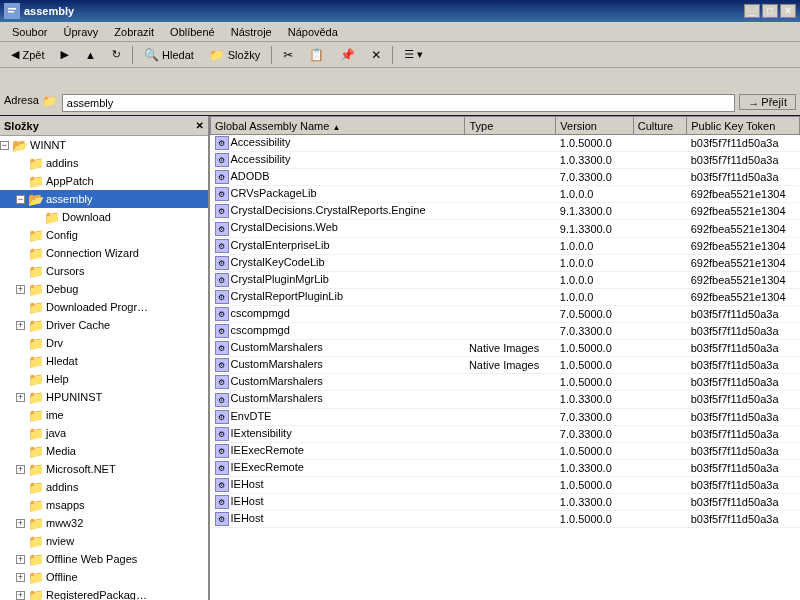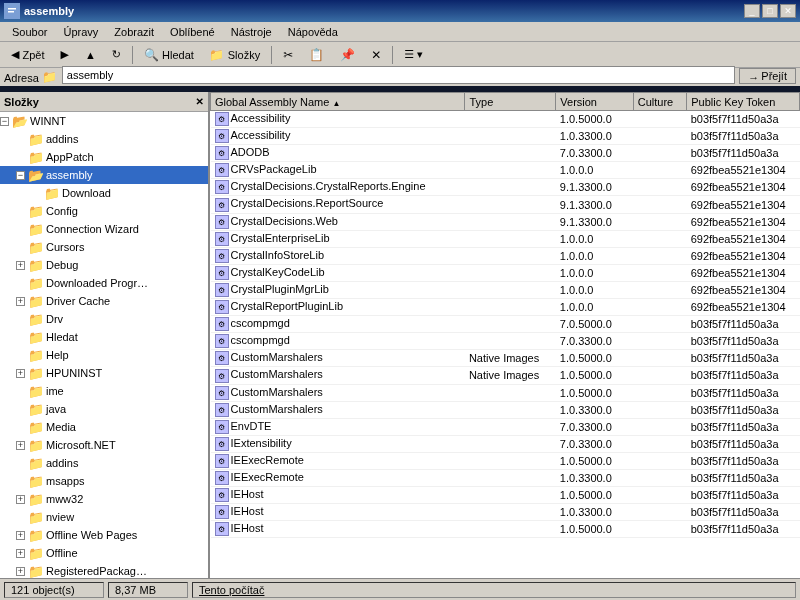--- a/index.html
+++ b/index.html
@@ -52,24 +52,25 @@
       align-items: center;
       gap: 3px;
     }
     .toolbar-sep { width: 1px; height: 18px; background: #888; margin: 0 2px; }
     
     
     .addressbar {
       background: #d4d0c8;
       height: 24px;
       display: flex;
-      align-items: flex-end;
+      align-items: flex-start;
       padding: 2px 4px;
       gap: 4px;
-      border-bottom: 6px solid #0f172a;
+      border-bottom: 1px solid #0f172a;
+      margin-top: 24px;
     }
     .addressbar-label { font-size: 11px; }
     .addressbar-input {
       flex: 1;
       height: 18px;
       border: 1px solid #888;
       background: white;
       padding: 0 4px;
       font-size: 11px;
     }
@@ -481,42 +482,28 @@
               <td>692fbea5521e1304</td>
             </tr>
             <tr>
               <td><span class="asm-icon">⚙</span>CrystalDecisions.CrystalReports.Engine</td>
               <td></td>
               <td>9.1.3300.0</td>
               <td></td>
               <td>692fbea5521e1304</td>
             </tr>
             <tr>
-              <td><span class="asm-icon">⚙</span>CrystalDecisions.ReportSource</td>
+              <td><span class="asm-icon">⚙</span>CrystalDecisions.Web</td>
               <td></td>
               <td>9.1.3300.0</td>
               <td></td>
               <td>692fbea5521e1304</td>
             </tr>
             <tr>
-              <td><span class="asm-icon">⚙</span>CrystalDecisions.Web</td>
-              <td></td>
-              <td>9.1.3300.0</td>
-              <td></td>
-              <td>692fbea5521e1304</td>
-            </tr>
-            <tr>
               <td><span class="asm-icon">⚙</span>CrystalEnterpriseLib</td>
-              <td></td>
-              <td>1.0.0.0</td>
-              <td></td>
-              <td>692fbea5521e1304</td>
-            </tr>
-            <tr>
-              <td><span class="asm-icon">⚙</span>CrystalInfoStoreLib</td>
               <td></td>
               <td>1.0.0.0</td>
               <td></td>
               <td>692fbea5521e1304</td>
             </tr>
             <tr>
               <td><span class="asm-icon">⚙</span>CrystalKeyCodeLib</td>
               <td></td>
               <td>1.0.0.0</td>
               <td></td>

